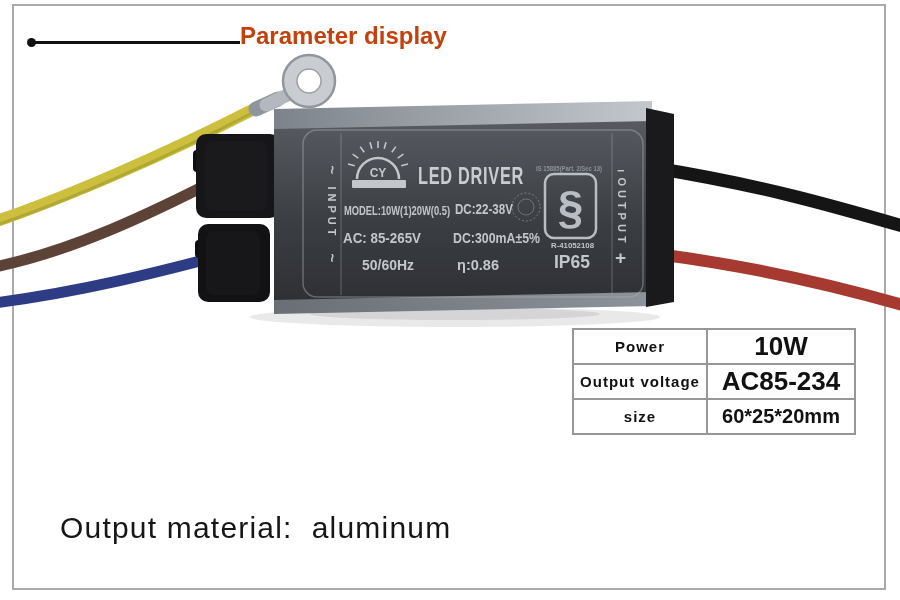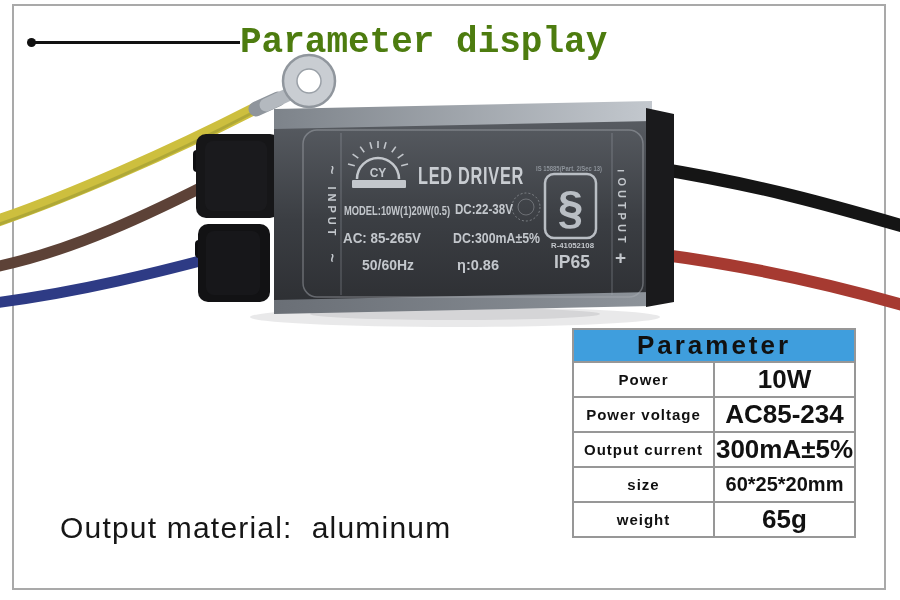--- a/index.html
+++ b/index.html
@@ -5,22 +5,22 @@
   html,body{margin:0;padding:0;background:#fff;}
   .canvas{position:relative;width:900px;height:600px;background:#fff;overflow:hidden;
           font-family:"Liberation Sans",sans-serif;}
   .frame{position:absolute;left:12px;top:4px;width:870px;height:582px;
          border:2px solid #a9a9a9;background:#fff;}
   .scene{position:absolute;left:0;top:0;width:900px;height:600px;z-index:2;}
   .callout-dot{position:absolute;left:27px;top:38px;width:9px;height:9px;border-radius:50%;
                background:#111;z-index:3;}
   .callout-line{position:absolute;left:33px;top:41px;width:207px;height:3px;background:#111;z-index:3;}
   .page-title{position:absolute;left:240px;top:22px;z-index:3;
-              font-family:Liberation Mono, monospace;
-              font-weight:bold;font-size:36px;color:#4d7c0f;white-space:pre;}
+              font-family:Liberation Sans, sans-serif;
+              font-weight:bold;font-size:24px;color:#c2410c;white-space:pre;}
   .notes{position:absolute;left:60px;top:438px;z-index:3;color:#161616;
          font-size:30px;line-height:36px;letter-spacing:1.2px;white-space:pre;}
   .param-table{position:absolute;left:572px;top:328px;width:284px;z-index:3;
                border-collapse:collapse;table-layout:fixed;background:#fff;}
   .param-table th,.param-table td{border:2px solid #979797;color:#111;text-align:center;
                padding:0;overflow:hidden;white-space:nowrap;}
   .param-table th{height:31px;font-size:26px;font-weight:bold;letter-spacing:3px;}
   .param-table td{height:33px;}
   .param-table td.lbl{width:132px;font-size:15px;font-weight:bold;letter-spacing:1px;}
   .param-table td.val{font-size:26px;font-weight:bold;}
@@ -148,39 +148,28 @@
   <div class="callout-line"></div>
   <div class="page-title">Parameter display</div>
 
   <div class="notes">
     <div>Output material:  aluminum</div>
     
   </div>
 
   <table class="param-table">
     <tbody>
-        <tr>
-      <th colspan="2" style="background-color: rgb(63, 158, 221);">Parameter</th>
-    </tr>
     <tr>
       <td class="lbl">Power</td>
       <td class="val">10W</td>
     </tr>
     <tr>
-      <td class="lbl">Power voltage</td>
+      <td class="lbl">Output voltage</td>
       <td class="val">AC85-234</td>
-    </tr>
-    <tr>
-      <td class="lbl">Output current</td>
-      <td class="val">300mA±5%</td>
     </tr>
     <tr>
       <td class="lbl">size</td>
       <td class="val tight">60*25*20mm</td>
-    </tr>
-    <tr>
-      <td class="lbl">weight</td>
-      <td class="val">65g</td>
     </tr>
   </tbody>
     </table>
 
 </div>
 
 </body></html>

